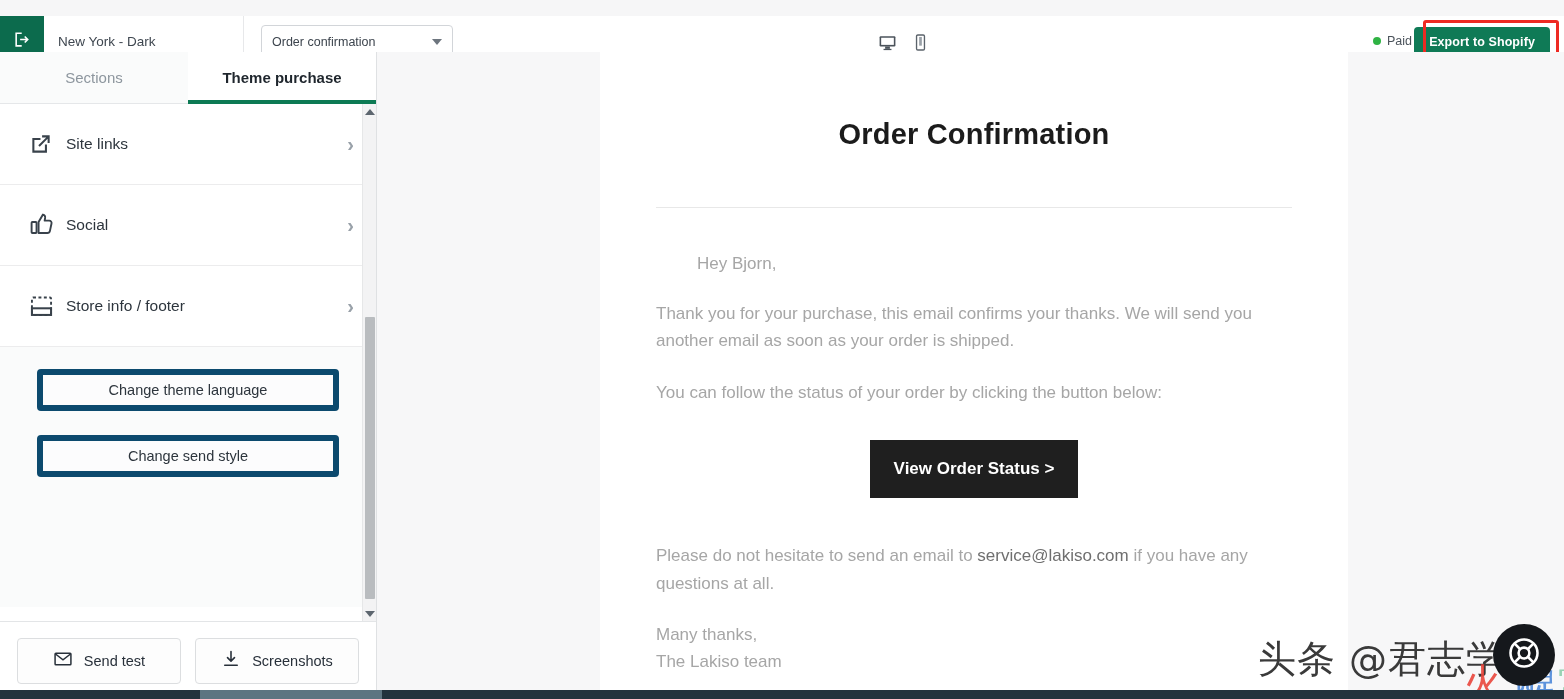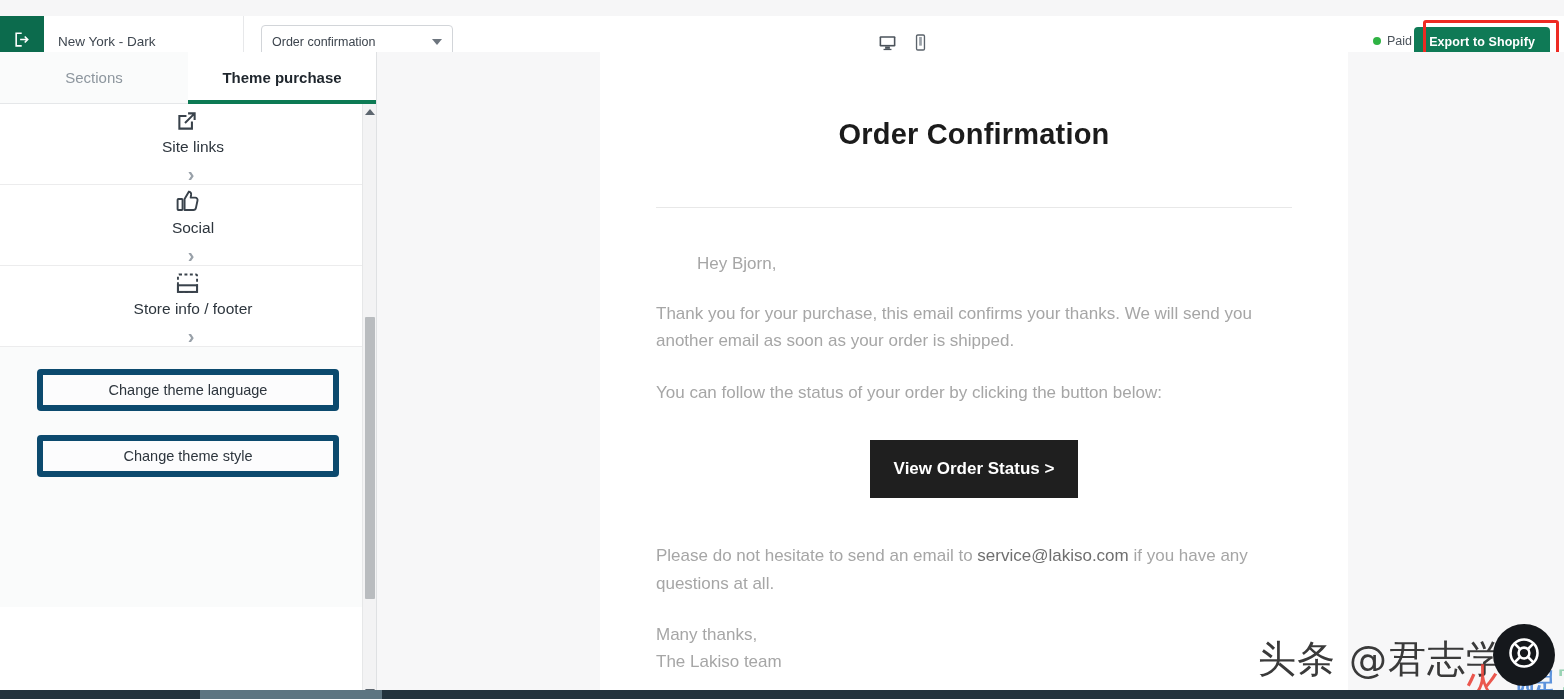--- a/index.html
+++ b/index.html
@@ -77,21 +77,21 @@
   .tab { flex: 1; display: flex; align-items: center; justify-content: center;
          font-size: 15px; color: #8d969e; cursor: pointer; position: relative; }
   .tab.active { color: #1f262d; font-weight: bold; background:#fff; }
   .tab.active::after { content:""; position: absolute; bottom: -1px; left: 0; right: 0;
                        height: 4px; background: #0d7a54; }
 
   .panel-scroll-area { position: relative; flex: 1; overflow: hidden; background:#fff; }
   .settings-list { background: #ffffff; }
   .setting-row {
     height: 81px; display: flex; align-items: center; padding: 0 22px 0 28px;
-    border-bottom: 1px solid #ececed; cursor: pointer; background:#fff;flex-direction:column;
+    border-bottom: 1px solid #ececed; cursor: pointer; background:#fff;
   }
   .setting-row .ic { width: 34px; flex: 0 0 34px; display: flex; align-items: center; }
   .setting-row .nm { flex: 1; font-size: 15.5px; color: #2d353d; margin-left: 4px; }
   .chev { color: #99a1a9; font-size: 20px; font-weight: bold; line-height: 1; }
 
   .lower-block { background:#fafbfb; padding: 22px 0 0 0; min-height:260px; }
   .wide-btn {
     display: block; width: 302px; height: 42px; margin: 0 auto 24px auto;
     background: #fcfcfd; border: 6px solid #0c4a6e; border-radius: 4px;
     font-size: 14.5px; color: #2d353d; cursor: pointer;
@@ -272,34 +272,54 @@
               <rect x="3.5" y="13.6" width="17" height="5.9" fill="none" stroke="#39424b" stroke-width="1.8"></rect>
             </svg>
           </span>
           <span class="nm">Store info / footer</span>
           <span class="chev">›</span>
         </div>
       </div>
 
       <div class="lower-block">
         <button class="wide-btn">Change theme language</button>
-        <button class="wide-btn">Change theme style</button>
+        <button class="wide-btn">Change send style</button>
       </div>
 
       <div class="vscroll">
         <div class="vs-arrow">
           <span class="tri-up"></span>
         </div>
         <div class="vs-thumb" style="top:213px;height:282px;"></div>
         <div class="vs-arrow bottom">
           <span class="tri-dn"></span>
         </div>
       </div>
     </div>
 
+    <div class="panel-footer">
+      <div class="foot-btn">
+        <span>
+          <svg width="20" height="20" viewBox="0 0 24 24">
+            <rect x="2.5" y="5" width="19" height="14" rx="1" fill="none" stroke="#28303a" stroke-width="1.8"></rect>
+            <path d="M3 6l9 7 9-7" fill="none" stroke="#28303a" stroke-width="1.8"></path>
+          </svg>
+        </span>
+        <span>Send test</span>
+      </div>
+      <div class="foot-btn">
+        <span>
+          <svg width="20" height="20" viewBox="0 0 24 24">
+            <path d="M12 3v10.5M12 14.5l-4.2-4.2M12 14.5l4.2-4.2" fill="none" stroke="#28303a" stroke-width="1.9" stroke-linecap="round"></path>
+            <path d="M4.5 19.5h15" stroke="#28303a" stroke-width="1.9" stroke-linecap="round"></path>
+          </svg>
+        </span>
+        <span>Screenshots</span>
+      </div>
+    </div>
   </div>
 
   <div class="preview">
     <div class="email-card">
       <div class="email-inner">
 
         <div class="email-title">Order Confirmation</div>
 
         <div class="hr"></div>
 

